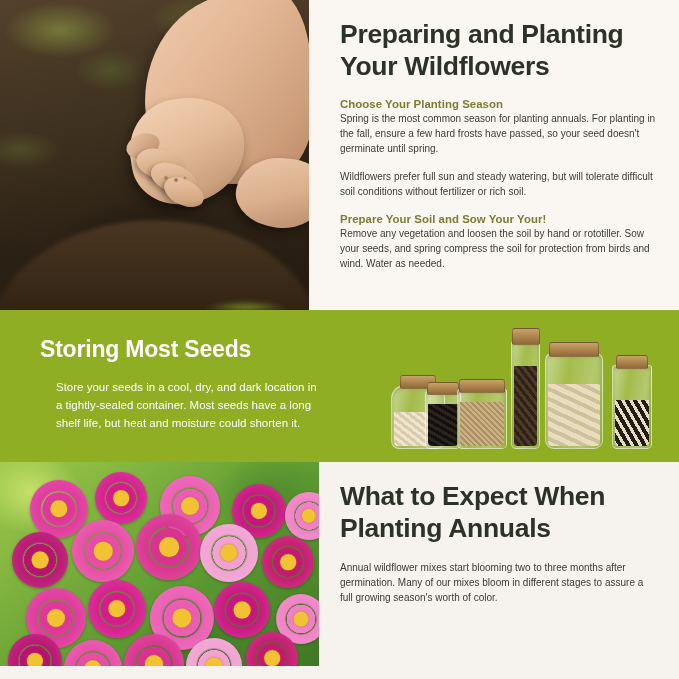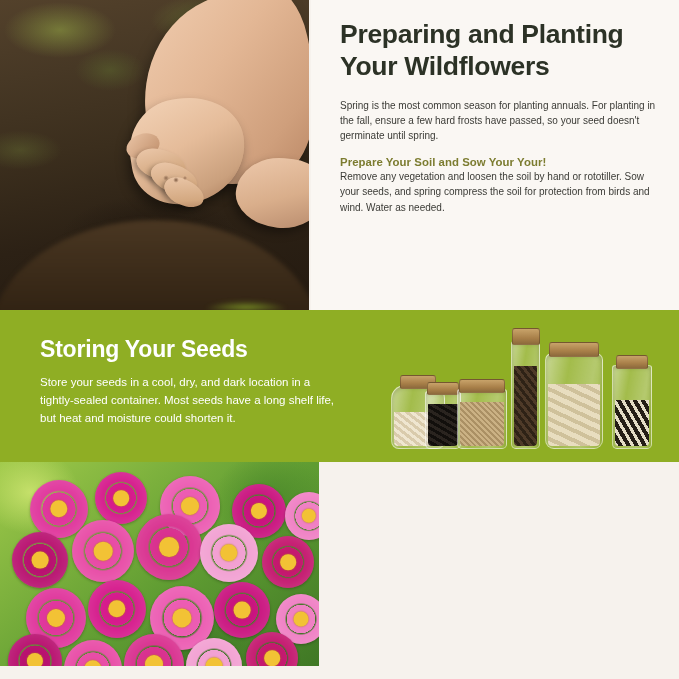--- a/index.html
+++ b/index.html
@@ -76,21 +76,21 @@
     font-size:26.5px;line-height:1.22;font-weight:700;color:#2C3226;
     margin:0 0 15px 0;letter-spacing:-.3px;}
   .sub{font-size:11.4px;font-weight:700;color:#7C7C30;margin:0 0 1px 0;letter-spacing:.05px;}
   .body{font-size:10px;line-height:1.52;color:#3B3B36;margin:0 0 13px 0;}
   .body.last{margin-bottom:0;}
 
   
   .sec2{position:absolute;left:0;top:310px;width:679px;height:152px;background:#8FAE24;}
   .sec2-text{position:absolute;left:40px;top:26px;width:300px;}
   h2.head-w{font-size:23px;font-weight:700;color:#FFFFFF;margin:0 0 11px 0;letter-spacing:-.2px;}
-  .body-w{font-size:11.5px;line-height:1.55;color:#FFFFFF;margin:0;}
+  .body-w{font-size:11.5px;line-height:1.55;color:#FFFFFF;margin:16px;}
   .jars{position:absolute;left:385px;top:8px;width:285px;height:135px;}
   .jar{position:absolute;bottom:4px;border-radius:3px 3px 5px 5px;
     background:linear-gradient(100deg,rgba(255,255,255,.52),rgba(255,255,255,.18) 35%,rgba(255,255,255,.34) 70%,rgba(255,255,255,.12));
     border:1px solid rgba(255,255,255,.45);box-shadow:0 2px 4px rgba(0,0,0,.18) inset;}
   .cork{position:absolute;left:50%;transform:translateX(-50%);
     background:linear-gradient(180deg,#c8a36a,#a98049 60%,#8d6a3c);
     border-radius:3px 3px 2px 2px;border:1px solid rgba(90,65,35,.5);}
   .fill{position:absolute;left:2px;right:2px;bottom:2px;border-radius:0 0 4px 4px;}
   .f-white{background:repeating-linear-gradient(38deg,#efe6d0 0 3px,#d9cbac 3px 6px);}
   .f-dark{background:repeating-linear-gradient(30deg,#2a241f 0 3px,#120f0c 3px 6px);}
@@ -136,31 +136,33 @@
       <div class="finger f2"></div>
       <div class="finger f3"></div>
       <div class="seeds"></div>
       <div class="hand2"></div>
     </div>
     <div class="sep-v1"></div>
 
     <div class="sec1-text">
       <h1 class="head">Preparing and Planting Your Wildflowers</h1>
 
+      <p class="sub">Choose Your Planting Season</p>
       <p class="body">Spring is the most common season for planting annuals. For planting in the fall, ensure a few hard frosts have passed, so your seed doesn't germinate until spring.</p>
 
+      <p class="body">Wildflowers prefer full sun and steady watering, but will tolerate difficult soil conditions without fertilizer or rich soil.</p>
 
       <p class="sub">Prepare Your Soil and Sow Your Your!</p>
       <p class="body last">Remove any vegetation and loosen the soil by hand or rototiller. Sow your seeds, and spring compress the soil for protection from birds and wind. Water as needed.</p>
     </div>
   </div>
 
   <div class="sec2">
     <div class="sec2-text">
-      <h2 class="head-w">Storing Your Seeds</h2>
+      <h2 class="head-w">Storing Most Seeds</h2>
       <p class="body-w">Store your seeds in a cool, dry, and dark location in a tightly-sealed container. Most seeds have a long shelf life, but heat and moisture could shorten it.</p>
     </div>
 
     <div class="jars">
 
       <div class="jar" style="left:6px;width:52px;height:62px;border-radius:14px 14px 8px 8px;">
         <div class="cork" style="top:-11px;width:34px;height:12px;"></div>
         <div class="fill f-white" style="height:34px;"></div>
       </div>
 
@@ -215,15 +217,19 @@
           <div class="fl" style="left: 124px; top: 172px; width: 60px; height: 60px; background: radial-gradient(circle, rgb(217, 48, 143) 34%, rgb(217, 48, 143) 40%, rgba(0, 0, 0, 0.12) 41%, rgb(217, 48, 143) 46%, rgb(217, 48, 143) 100%); box-shadow: rgba(0, 0, 0, 0.28) 0px 1px 3px, rgba(255, 255, 255, 0.18) 0px 0px 20px inset;"></div>
           <div class="fl" style="left: 186px; top: 176px; width: 56px; height: 56px; background: radial-gradient(circle, rgb(242, 160, 210) 34%, rgb(242, 160, 210) 40%, rgba(0, 0, 0, 0.12) 41%, rgb(242, 160, 210) 46%, rgb(242, 160, 210) 100%); box-shadow: rgba(0, 0, 0, 0.28) 0px 1px 3px, rgba(255, 255, 255, 0.18) 0px 0px 18.6667px inset;"></div>
           <div class="fl" style="left: 246px; top: 170px; width: 52px; height: 52px; background: radial-gradient(circle, rgb(196, 23, 110) 34%, rgb(196, 23, 110) 40%, rgba(0, 0, 0, 0.12) 41%, rgb(196, 23, 110) 46%, rgb(196, 23, 110) 100%); box-shadow: rgba(0, 0, 0, 0.28) 0px 1px 3px, rgba(255, 255, 255, 0.18) 0px 0px 17.3333px inset;"></div>
           <div class="fl" style="left: 46px; top: 208px; width: 48px; height: 48px; background: radial-gradient(circle, rgb(224, 53, 156) 34%, rgb(224, 53, 156) 40%, rgba(0, 0, 0, 0.12) 41%, rgb(224, 53, 156) 46%, rgb(224, 53, 156) 100%); box-shadow: rgba(0, 0, 0, 0.28) 0px 1px 3px, rgba(255, 255, 255, 0.18) 0px 0px 16px inset;"></div>
           <div class="fl" style="left: 110px; top: 206px; width: 50px; height: 50px; background: radial-gradient(circle, rgb(214, 26, 140) 34%, rgb(214, 26, 140) 40%, rgba(0, 0, 0, 0.12) 41%, rgb(214, 26, 140) 46%, rgb(214, 26, 140) 100%); box-shadow: rgba(0, 0, 0, 0.28) 0px 1px 3px, rgba(255, 255, 255, 0.18) 0px 0px 16.6667px inset;"></div>
           <div class="fl" style="left: 172px; top: 208px; width: 46px; height: 46px; background: radial-gradient(circle, rgb(236, 91, 178) 34%, rgb(236, 91, 178) 40%, rgba(0, 0, 0, 0.12) 41%, rgb(236, 91, 178) 46%, rgb(236, 91, 178) 100%); box-shadow: rgba(0, 0, 0, 0.28) 0px 1px 3px, rgba(255, 255, 255, 0.18) 0px 0px 15.3333px inset;"></div>
           <div class="fl" style="left: 232px; top: 210px; width: 48px; height: 48px; background: radial-gradient(circle, rgb(201, 18, 126) 34%, rgb(201, 18, 126) 40%, rgba(0, 0, 0, 0.12) 41%, rgb(201, 18, 126) 46%, rgb(201, 18, 126) 100%); box-shadow: rgba(0, 0, 0, 0.28) 0px 1px 3px, rgba(255, 255, 255, 0.18) 0px 0px 16px inset;"></div>
         </div>
     </div>
 
+    <div class="sec3-text">
+      <h1 class="head">What to Expect When Planting Annuals</h1>
+      <p class="body last">Annual wildflower mixes start blooming two to three months after germination. Many of our mixes bloom in different stages to assure a full growing season's worth of color.</p>
+    </div>
   </div>
 
 </div>
 
 </body></html>

